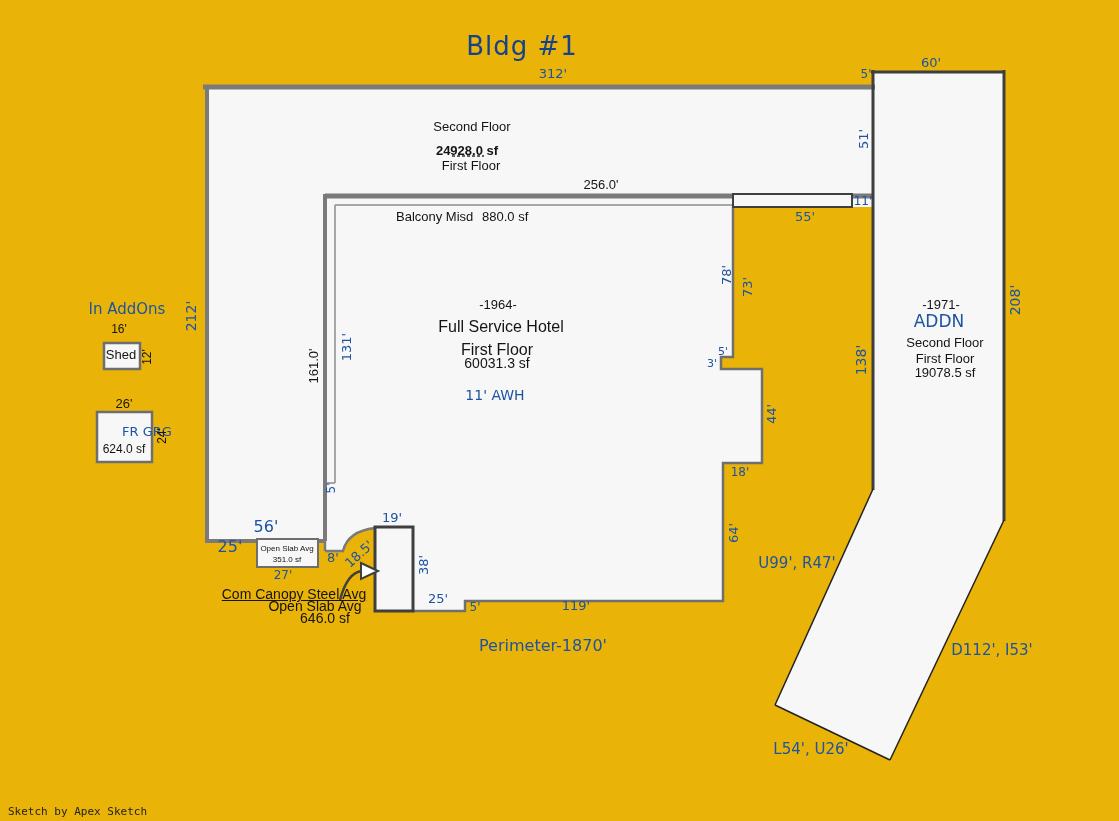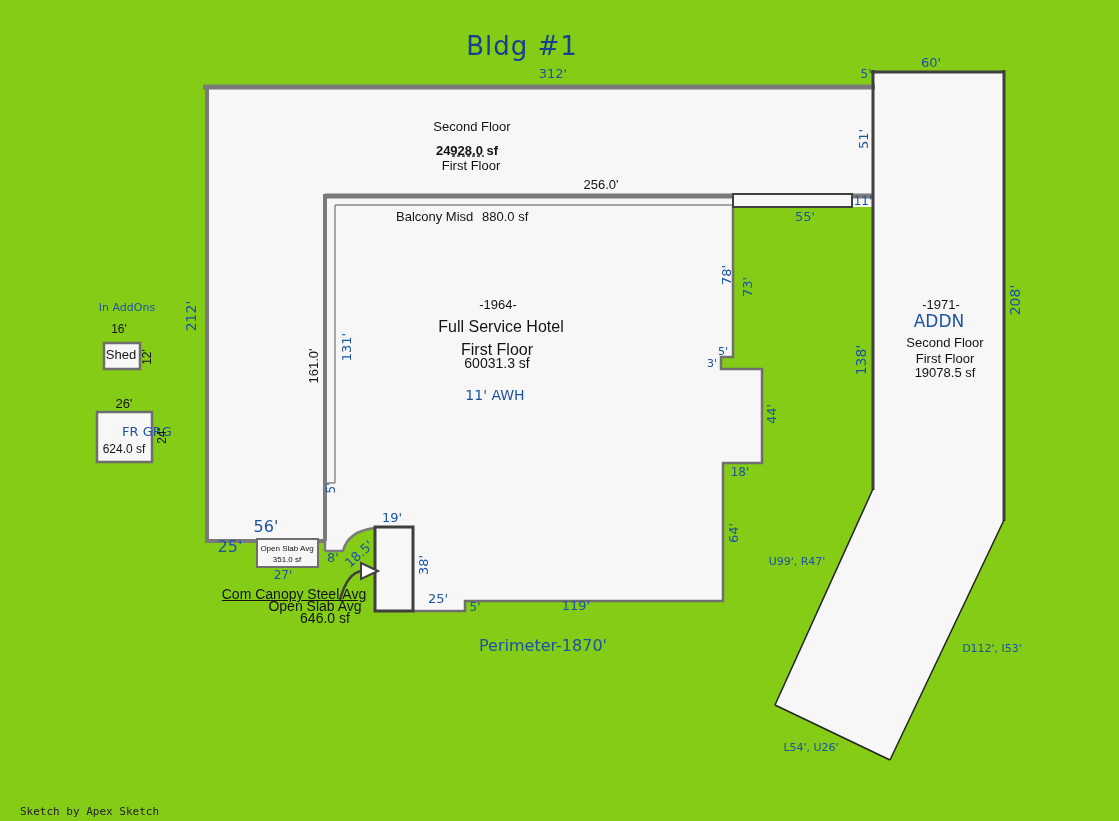--- a/index.html
+++ b/index.html
@@ -1,25 +1,25 @@
 <!DOCTYPE html>
 <html><head>
 <meta charset="utf-8">
 <style>
   html,body{margin:0;padding:0;background:#fff;}
-  #canvas{position:relative;width:1119px;height:821px;background:#84cc16;overflow:hidden;
+  #canvas{position:relative;width:1119px;height:821px;background:#eab308;overflow:hidden;
           font-family:"Liberation Sans",sans-serif;}
   svg{position:absolute;left:0;top:0;}
   .lbl{position:absolute;line-height:1;white-space:nowrap;color:#1d54a2;
        font-family:"DejaVu Sans",sans-serif;font-size:13px;}
   .blk{color:#141414;font-family:"Liberation Sans",sans-serif;}
   .cx{transform:translateX(-50%);}
   .rot{transform:translate(-50%,-50%) rotate(-90deg);transform-origin:center;}
   .rot45{transform:translate(-50%,-50%) rotate(-42deg);transform-origin:center;}
-  .s11{font-size:11px;} .s12{font-size:12px;} .s14{font-size:14px;} .s15{font-size:11px;}
+  .s11{font-size:11px;} .s12{font-size:12px;} .s14{font-size:14px;} .s15{font-size:15px;}
   .s16{font-size:16px;} .s8{font-size:8px;}
   .title{font-size:26px;color:#16418f;letter-spacing:1px;}
   .addnblue{font-size:17px;color:#1d54a2;}
   .footer{font-family:"DejaVu Sans Mono",monospace;font-size:11px;color:#222;}
 </style>
 </head>
 <body>
 
 <div id="canvas">
 
@@ -132,14 +132,14 @@
   <div class="lbl rot" style="left:423px;top:565px;">38'</div>
   <div class="lbl cx" style="left:438px;top:592px;">25'</div>
   <div class="lbl cx s12" style="left:475px;top:601px;">5'</div>
   <div class="lbl cx" style="left:576px;top:599px;">119'</div>
   <div class="lbl blk cx s14" style="left:294px;top:587px;text-decoration:underline;">Com Canopy Steel Avg</div>
   <div class="lbl blk cx s14" style="left:315px;top:599px;">Open Slab Avg</div>
   <div class="lbl blk cx s14" style="left:325px;top:611px;">646.0 sf</div>
 
   <div class="lbl cx s16" style="left:543px;top:638px;">Perimeter-1870'</div>
 
-  <div class="lbl footer" style="left:8px;top:806px;margin-left:12px;">Sketch by Apex Sketch</div>
+  <div class="lbl footer" style="left:8px;top:806px;">Sketch by Apex Sketch</div>
 </div>
 
 </body></html>

